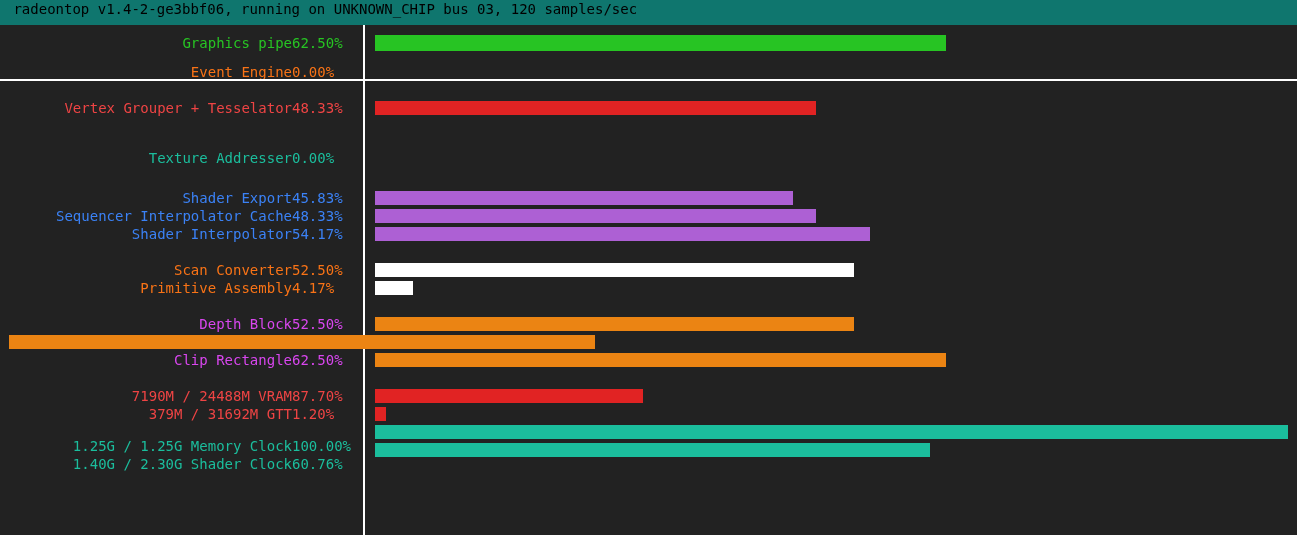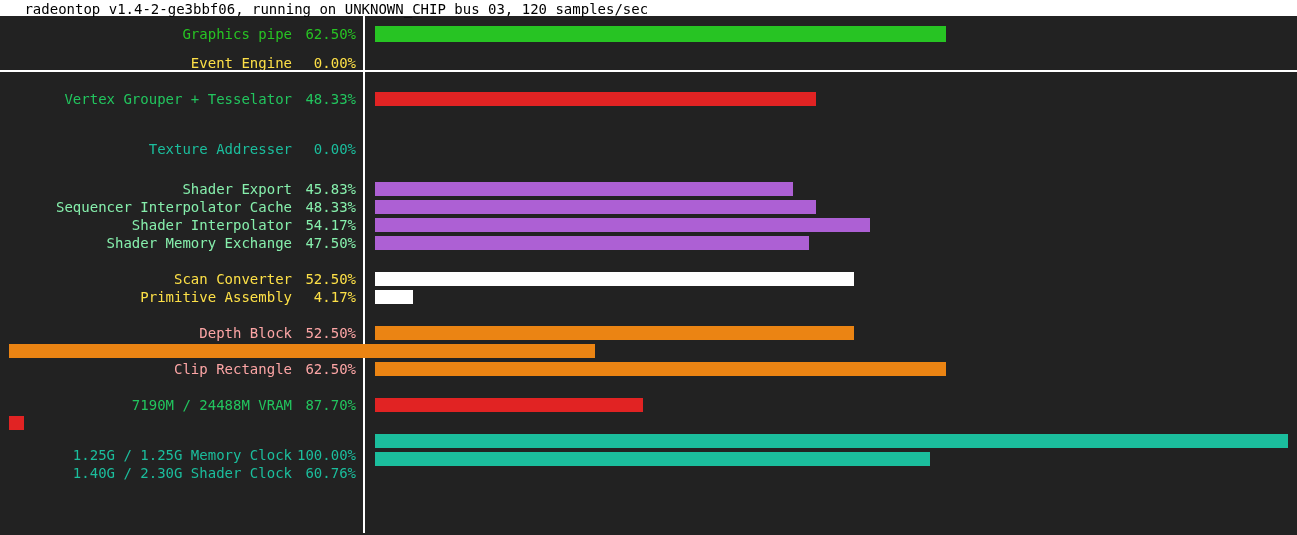--- a/index.html
+++ b/index.html
@@ -5,24 +5,24 @@
   * { box-sizing: border-box; margin: 0; padding: 0; }
   html, body { width: 1297px; height: 535px; }
   body {
     background: #222222;
     font-family: "DejaVu Sans Mono", "Liberation Mono", Consolas, monospace;
     font-size: 14px;
     line-height: 18px;
     overflow: hidden;
   }
   .titlebar {
-    height: 16px;
-    background: #ffffff;
+    height: 25px;
+    background: #0f766e;
     color: #000000;
-    padding-left: 16px;
+    padding-left: 5px;
     font-weight: 400;
     white-space: pre;
   }
   .main { position: relative; }
   .header-row {
     display: flex;
     height: 36px;
     align-items: center;
   }
   .left-col {
@@ -57,45 +57,45 @@
   .rows { margin-top: 2px; }
   .row {
     display: flex;
     height: 18px;
   }
   .row .left-col { align-items: center; }
   .label { white-space: pre; }
   .pct {
     display: inline-block;
     width: 64px;
-    text-align: right;
+    text-align: left;
     white-space: pre;
   }
   .bar-wrap {
     position: absolute;
     left: 9px;
     right: 9px;
     top: 2px;
     bottom: 2px;
   }
   .bar {
     height: 100%;
   }
   .header-row .bar-wrap { top: 10px; bottom: 10px; }
   .header-row .left-col .inner {
     display:flex; align-items:center;
   }
   .spacer { height: 18px; }
   
   .c-green  { color: #27c423; }
-  .c-white  { color: #fde047; }
-  .c-red    { color: #22c55e; }
+  .c-white  { color: #f97316; }
+  .c-red    { color: #ef4444; }
   .c-teal   { color: #1bbe9d; margin-top: 28px; }
-  .c-purple { color: #86efac; }
-  .c-orange { color: #fca5a5; }
+  .c-purple { color: #3b82f6; }
+  .c-orange { color: #d946ef; }
 
   .bg-green  { background: #27c423; }
   .bg-white  { background: #ffffff; }
   .bg-red    { background: #e12323; }
   .bg-teal   { background: #1bbe9d; }
   .bg-purple { background: #ad60d4; }
   .bg-orange { background: #eb8413; }
 </style>
 </head>
 <body>
@@ -184,30 +184,20 @@
       <div class="row">
         <div class="left-col">
           <span class="c-purple"><span class="label">Shader Interpolator</span><span class="pct">54.17%</span></span>
         </div>
         <div class="right-col">
           <div class="bar-wrap">
             <div class="bar bg-purple" style="width: 54.17%;"></div>
           </div>
         </div>
       </div>
-      <div class="row">
-        <div class="left-col">
-          <span class="c-purple"><span class="label">Shader Memory Exchange</span><span class="pct">47.50%</span></span>
-        </div>
-        <div class="right-col">
-          <div class="bar-wrap">
-            <div class="bar bg-purple" style="width: 47.5%;"></div>
-          </div>
-        </div>
-      </div>
       <div class="spacer"></div>
       <div class="row">
         <div class="left-col">
           <span class="c-white"><span class="label">Scan Converter</span><span class="pct">52.50%</span></span>
         </div>
         <div class="right-col">
           <div class="bar-wrap">
             <div class="bar bg-white" style="width: 52.5%;"></div>
           </div>
         </div>
@@ -255,20 +245,23 @@
         <div class="left-col">
           <span class="c-red"><span class="label">7190M / 24488M VRAM</span><span class="pct">87.70%</span></span>
         </div>
         <div class="right-col">
           <div class="bar-wrap">
             <div class="bar bg-red" style="width: 29.36%;"></div>
           </div>
         </div>
       </div>
       <div class="row">
+        <div class="left-col">
+          <span class="c-red"><span class="label">379M / 31692M GTT</span><span class="pct">1.20%</span></span>
+        </div>
         <div class="right-col">
           <div class="bar-wrap">
             <div class="bar bg-red" style="width: 1.2%;"></div>
           </div>
         </div>
       </div>
       <div class="row">
         <div class="left-col">
           <span class="c-teal"><span class="label">1.25G / 1.25G Memory Clock</span><span class="pct">100.00%</span></span>
         </div>

